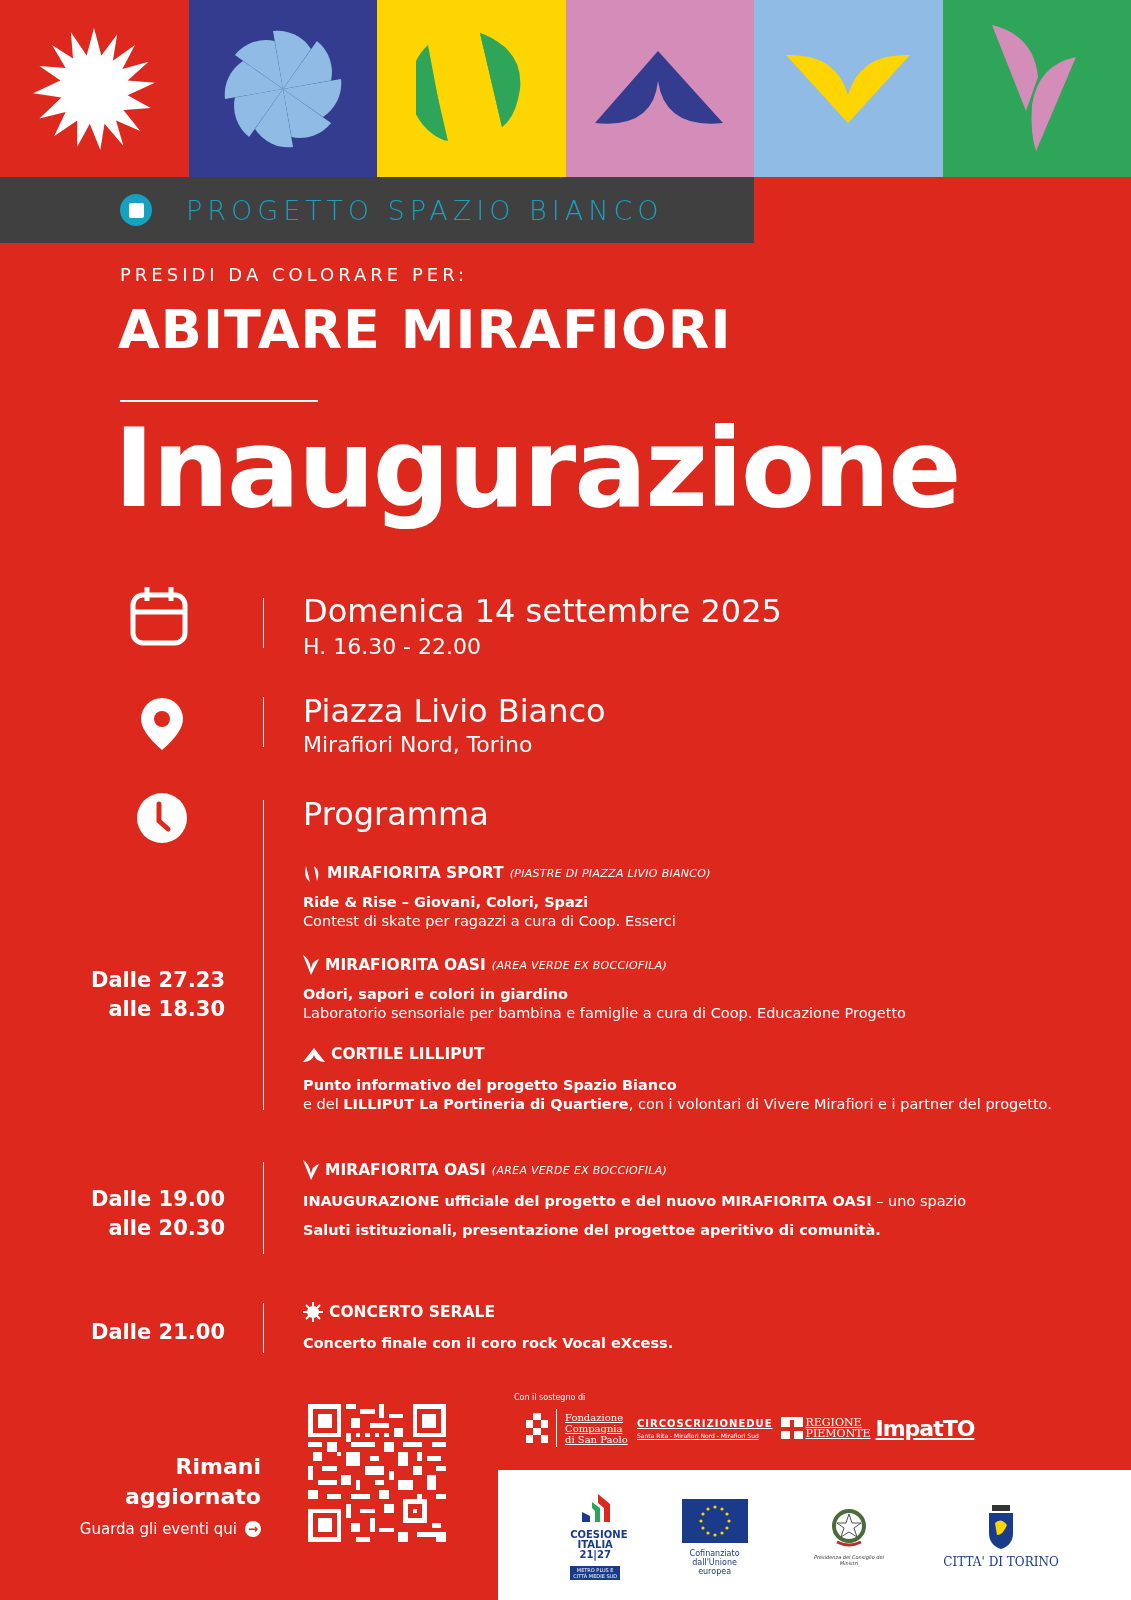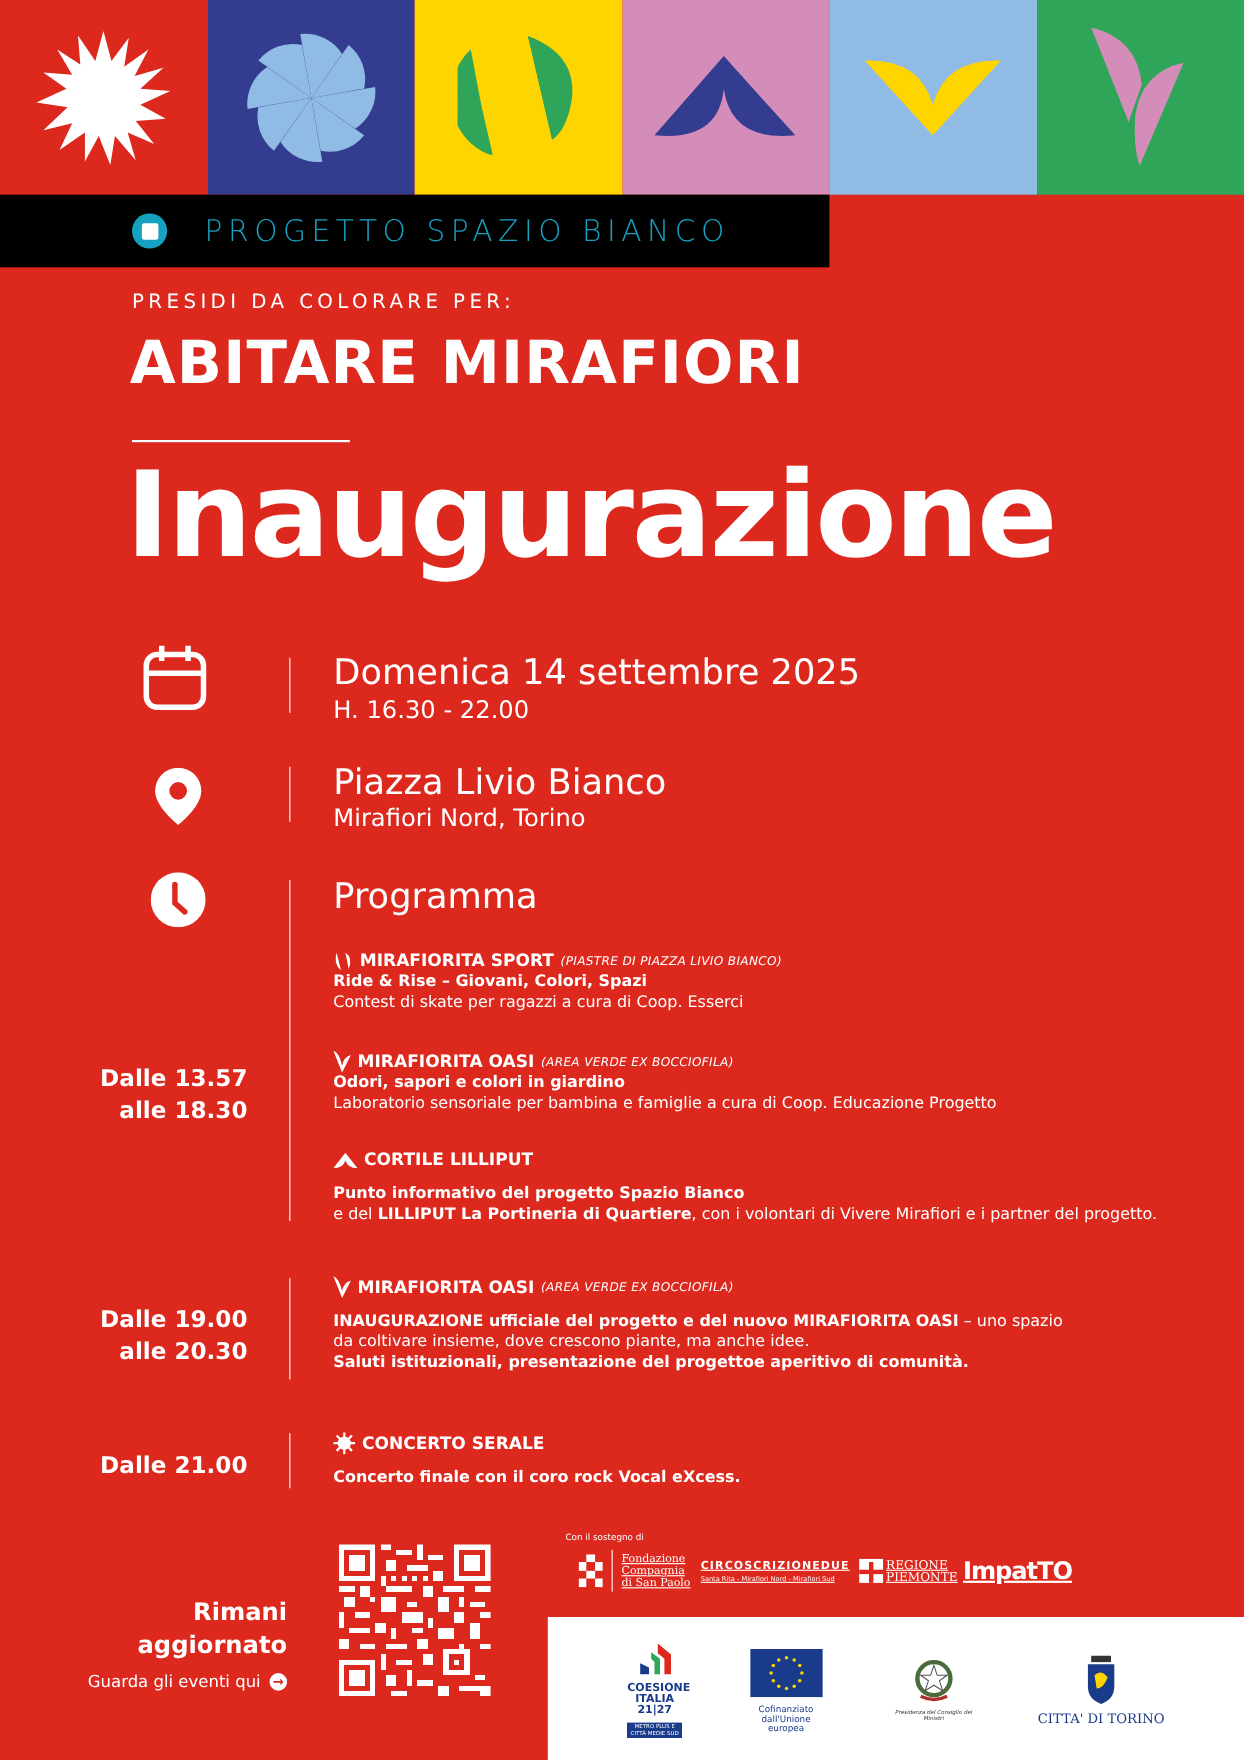--- a/index.html
+++ b/index.html
@@ -1,35 +1,35 @@
 <!DOCTYPE html>
 <html><head>
 <meta charset="utf-8">
 <style>
   html,body{margin:0;padding:0;}
   body{width:1131px;height:1600px;background:#dd281e;font-family:"DejaVu Sans",sans-serif;color:#fff;position:relative;overflow:hidden;}
   .tiles{position:absolute;left:0;top:0;width:1131px;height:177px;display:flex;}
   .tile{flex:1;height:177px;display:flex;align-items:center;justify-content:center;}
-  .banner{position:absolute;left:0;top:177px;width:754px;height:66px;background:#000000;display:flex;align-items:center;}
+  .banner{position:absolute;left:0;top:177px;width:754px;height:66px;background:#404040;display:flex;align-items:center;}
   .banner .sq{margin-left:120px;width:32px;height:32px;border-radius:50%;background:#17a1c0;display:flex;align-items:center;justify-content:center;}
   .banner .sq i{display:block;width:15px;height:15px;background:#fff;border-radius:2px;}
   .banner .txt{margin-left:34px;color:#17a1c0;font-size:27px;letter-spacing:5px;font-family:"DejaVu Sans",sans-serif;font-weight:300;}
   .kicker{position:absolute;left:120px;top:264px;font-size:18px;letter-spacing:4px;}
   .title{position:absolute;left:118px;top:298px;font-size:54px;font-weight:bold;letter-spacing:1px;}
   .rule{position:absolute;left:120px;top:400px;width:198px;height:2px;background:#fff;}
   .hero{position:absolute;left:114px;top:410px;font-size:108px;font-weight:bold;letter-spacing:-2px;line-height:1.1;}
   .info-row{position:absolute;left:130px;display:flex;align-items:flex-start;}
   .vline{position:absolute;width:1px;background:#fff;left:263px;}
   .info-main{position:absolute;left:303px;font-size:32px;}
   .info-sub{position:absolute;left:303px;font-size:22px;}
   .times{position:absolute;right:906px;text-align:right;font-weight:bold;font-size:21px;line-height:29px;}
   .prog{position:absolute;left:303px;width:790px;font-size:14.5px;line-height:19px;}
   .prog .head{font-weight:bold;font-size:15.5px;display:flex;align-items:center;gap:6px;}
   .prog .head small{font-weight:normal;font-size:11px;letter-spacing:.3px;font-style:italic;}
-  .prog .t{font-weight:bold;margin-top:0;}
+  .prog .t{font-weight:bold;margin-top:10px;}
   .prog p{margin:0;}
   .stay{position:absolute;right:870px;top:1452px;text-align:right;font-weight:bold;font-size:22px;line-height:30px;}
   .look{position:absolute;right:870px;top:1520px;font-size:15px;display:flex;align-items:center;gap:8px;}
   .look i{display:inline-block;width:16px;height:16px;border-radius:50%;background:#fff;color:#dd281e;font-style:normal;font-size:12px;line-height:16px;text-align:center;font-weight:bold;}
   .qr{position:absolute;left:308px;top:1404px;width:138px;height:138px;}
   .support-label{position:absolute;left:498px;top:1393px;font-size:8px;margin-left:16px;}
   .sponsors{position:absolute;left:526px;top:1408px;height:40px;display:flex;align-items:center;gap:8px;text-decoration:underline;}
   .logos-box{position:absolute;left:498px;top:1470px;width:633px;height:134px;background:#fff;display:flex;align-items:center;justify-content:space-around;padding:0 45px;box-sizing:border-box;color:#1a3a8a;}
   .logo{display:flex;flex-direction:column;align-items:center;gap:6px;font-size:9px;text-align:center;}
 </style>
@@ -120,21 +120,21 @@
 <div class="info-row" style="top:793px;left:137px">
   <svg width="50" height="50" viewBox="0 0 50 50">
     <circle cx="25" cy="25" r="25" fill="#fff"></circle>
     <path d="M22,11 L22,28 L31,36" fill="none" stroke="#dd281e" stroke-width="5" stroke-linecap="round"></path>
   </svg>
 </div>
 <div class="vline" style="top:800px;height:310px"></div>
 <div class="info-main" style="top:795px">Programma</div>
 
 <div class="times" style="top:966px">
-  <div>Dalle 13.57</div>
+  <div>Dalle 27.23</div>
   <div>alle 18.30</div>
 </div>
 <div class="prog" style="top:864px">
   <div class="head">
     <svg width="18" height="18" viewBox="0 0 18 18">
         <path d="M3,1 L7,17 Q0,12 3,1Z" fill="#fff"></path>
         <path d="M11,1 Q18,6 14,16 Z" fill="#fff"></path>
       </svg>
     <span>MIRAFIORITA SPORT</span>
     <small>(PIASTRE DI PIAZZA LIVIO BIANCO)</small>
@@ -171,21 +171,20 @@
 </div>
 <div class="prog" style="top:1160px">
   <div class="head">
     <svg width="16" height="20" viewBox="0 0 16 20">
         <path d="M0,0 L8,20 L16,4 Q9,6 8,14 Q6,3 0,0Z" fill="#fff"></path>
       </svg>
     <span>MIRAFIORITA OASI</span>
     <small>(AREA VERDE EX BOCCIOFILA)</small>
   </div>
   <p class="t" style="margin-top:12px"><span>INAUGURAZIONE ufficiale del progetto e del nuovo MIRAFIORITA OASI</span><span style="font-weight:normal"> – uno spazio</span></p>
-  <p>da coltivare insieme, dove crescono piante, ma anche idee.</p>
   <p class="t">Saluti istituzionali, presentazione del progettoe aperitivo di comunità.</p>
 </div>
 
 <div class="vline" style="top:1303px;height:50px"></div>
 <div class="times" style="top:1318px">
   <div>Dalle 21.00</div>
 </div>
 <div class="prog" style="top:1302px">
   <div class="head">
     <svg width="20" height="20" viewBox="-10 -10 20 20">

